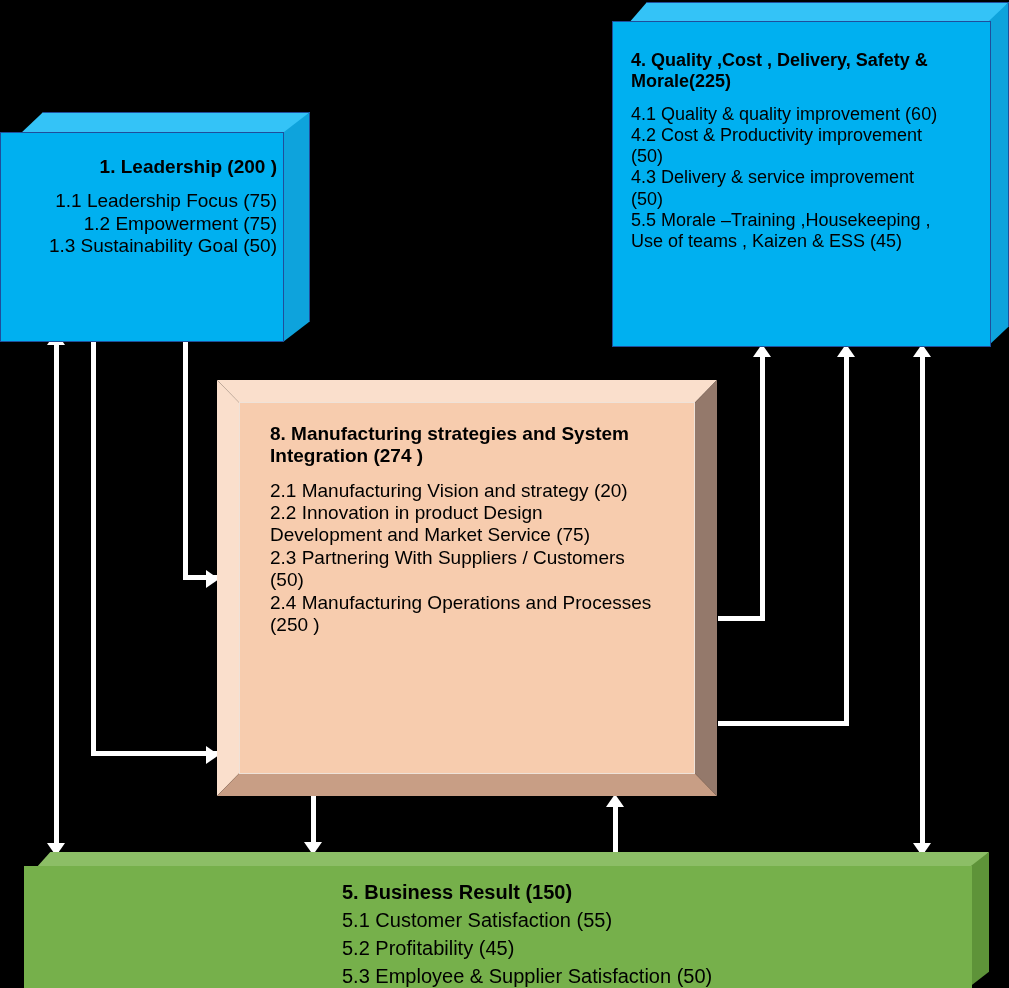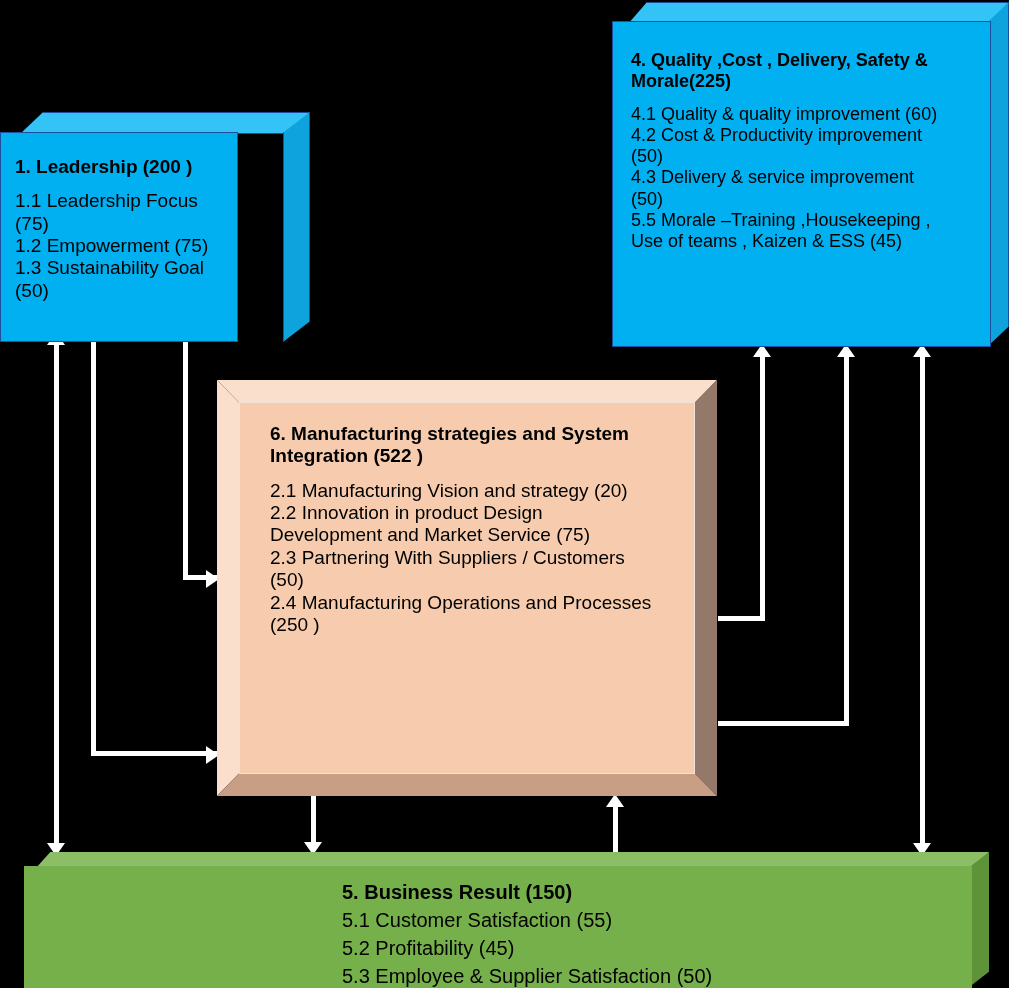--- a/index.html
+++ b/index.html
@@ -95,21 +95,21 @@
 
   <div class="ln" style="left:920px;top:352px;width:5px;height:502px;"></div>
   <div class="arrow arr-up" style="left:913px;top:344px;"></div>
   <div class="arrow arr-down" style="left:913px;top:843px;"></div>
 
   <div class="prism blue" style="left:0px;top:112px;width:310px;height:230px;">
     <div class="topface" style="left:20px;top:0px;width:290px;height:22px;
                 clip-path:polygon(0% 100%, 8% 0%, 100% 0%, 93% 100%);"></div>
     <div class="side" style="left:283px;top:0px;width:27px;height:230px;
                 clip-path:polygon(0% 9%, 100% 0%, 100% 91%, 0% 100%);"></div>
-    <div class="front" style="left:0px;top:20px;width:238px;height:210px;">
+    <div class="front" style="left:0px;top:20px;width:284px;height:210px;text-align:right;">
       <div class="txt" style="left:14px;top:23px;right:6px;font-size:19px;">
         <div class="t-head">1.       Leadership (200 )</div>
         <div class="gap"></div>
         <div>1.1 Leadership Focus (75)</div>
         <div>1.2 Empowerment (75)</div>
         <div>1.3 Sustainability Goal (50)</div>
       </div>
     </div>
   </div>
 
@@ -135,22 +135,22 @@
   </div>
 
   <div class="peach" style="left:217px;top:380px;width:500px;height:416px;">
 
     <div class="bevel" style="background:#FADFCC;clip-path:polygon(0% 0%, 100% 0%, 95.5% 5.5%, 4.5% 5.5%);"></div>
     <div class="bevel" style="background:#FADFCC;clip-path:polygon(0% 0%, 4.5% 5.5%, 4.5% 94.5%, 0% 100%);"></div>
     <div class="bevel" style="background:#94796B;clip-path:polygon(100% 0%, 100% 100%, 95.5% 94.5%, 95.5% 5.5%);"></div>
     <div class="bevel" style="background:#C89E85;clip-path:polygon(0% 100%, 4.5% 94.5%, 95.5% 94.5%, 100% 100%);"></div>
     <div class="inner" style="left:22px;top:22px;width:456px;height:372px;">
       <div class="txt" style="left:30px;top:20px;right:4px;font-size:19px;">
-        <div class="t-head">6. Manufacturing  strategies and System</div>
-        <div class="t-head">Integration (522 )</div>
+        <div class="t-head">8. Manufacturing  strategies and System</div>
+        <div class="t-head">Integration (274 )</div>
         <div class="gap"></div>
         <div>2.1 Manufacturing Vision and strategy (20)</div>
         <div>2.2 Innovation in product Design</div>
         <div>Development and Market Service (75)</div>
         <div>2.3 Partnering With Suppliers / Customers</div>
         <div>(50)</div>
         <div>2.4 Manufacturing Operations and Processes</div>
         <div>(250 )</div>
         <div class="gap"></div>
       </div>

